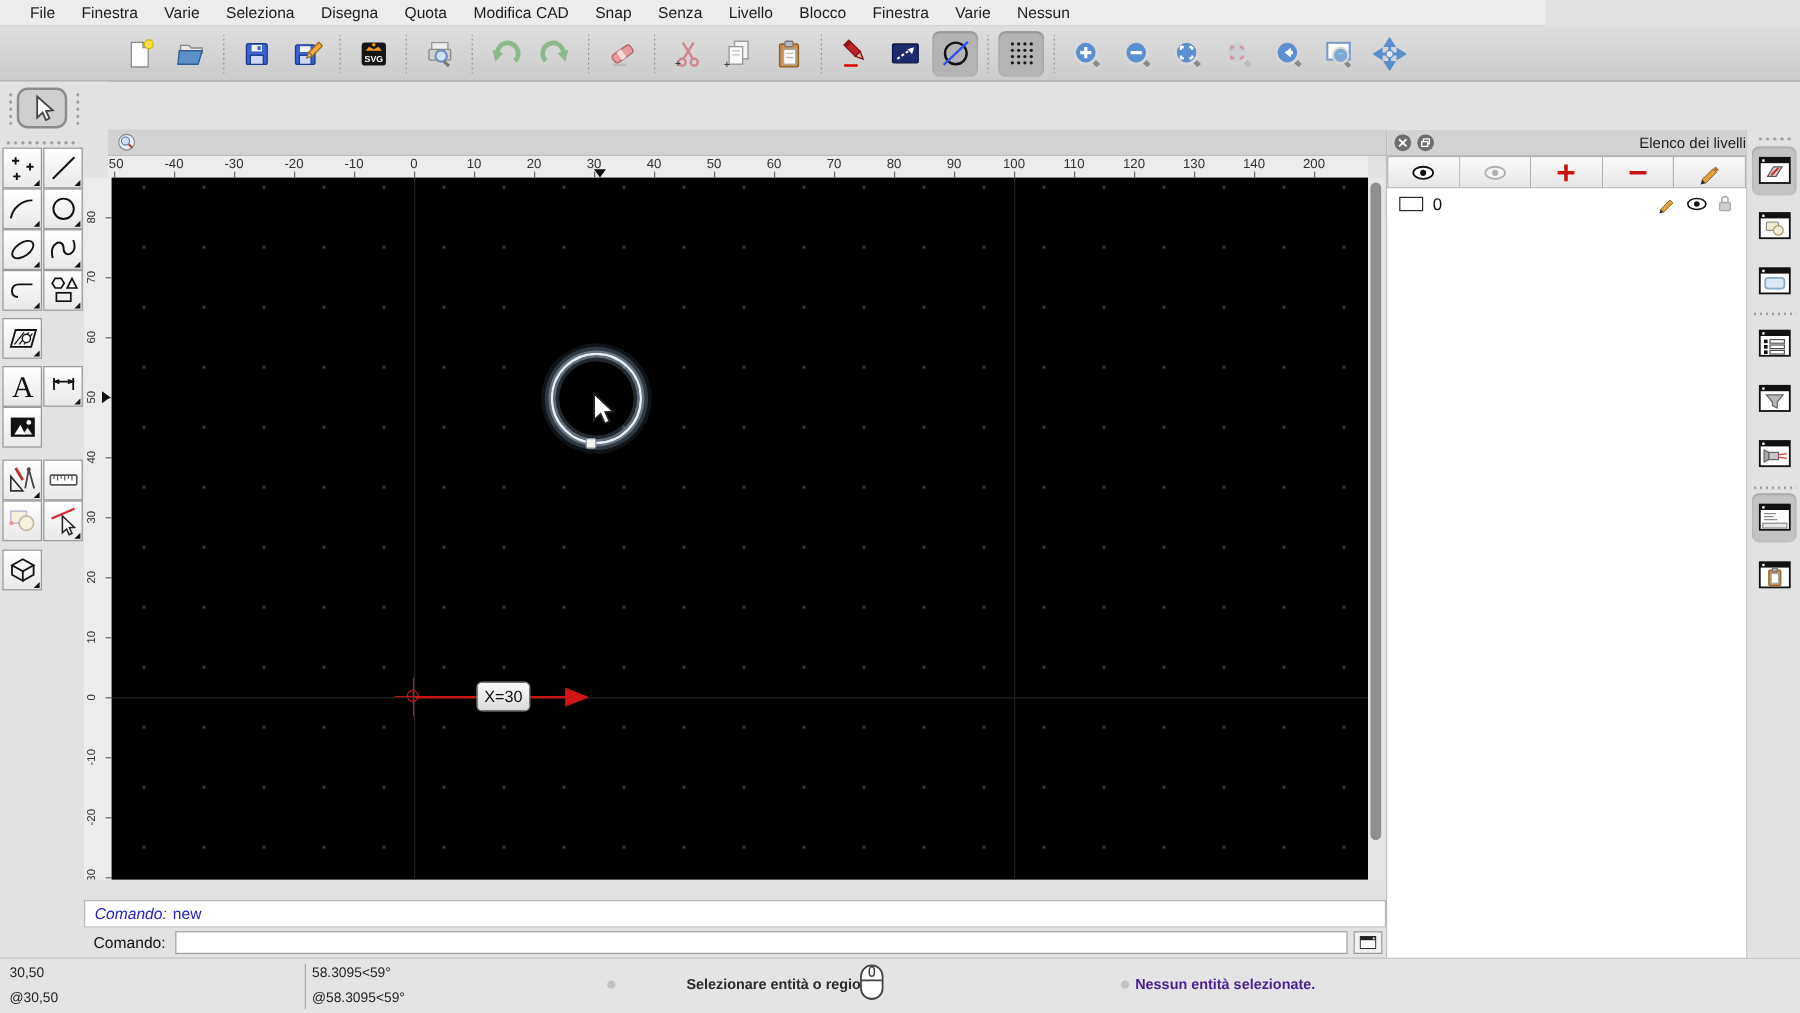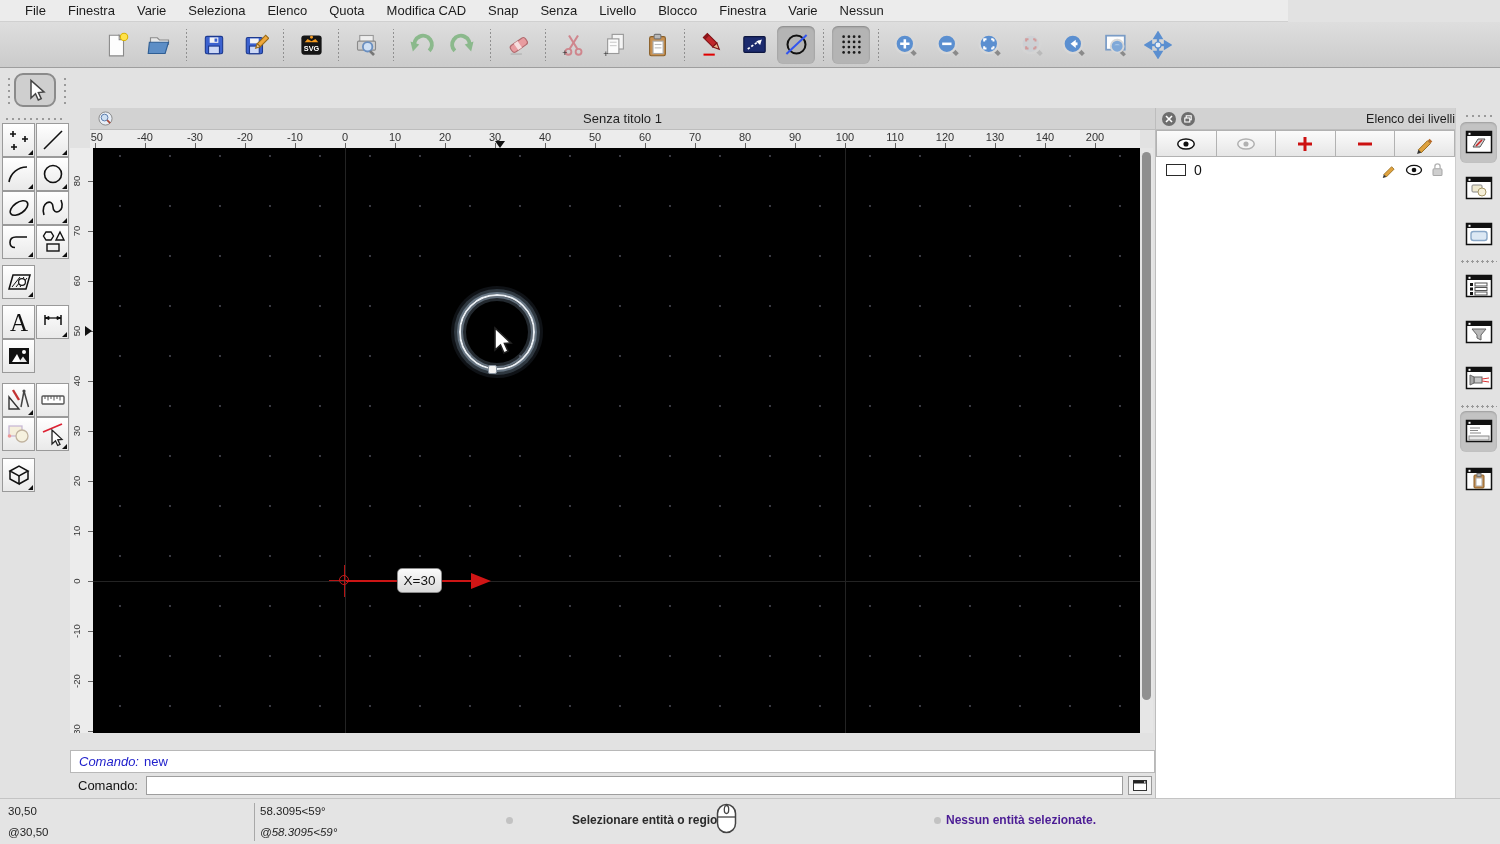--- a/index.html
+++ b/index.html
@@ -80,21 +80,21 @@
   #cmd-row .lbl { font-size:13px; color:#111; margin-left:8px; margin-right:8px; }
   #cmd-input { flex:1; height:19px; border:1px solid #9e9e9e; background:#fff; font-size:12px; padding:0 4px; font-family:"Liberation Sans",sans-serif; }
   #cmd-detach { width:24px; height:19px; margin:0 3px 0 5px; background:#f2f2f2; border:1px solid #999; display:flex; align-items:center; justify-content:center; }
 
   
   #statusbar { position:absolute; left:0; top:798px; width:1500px; height:46px; background:#e4e4e4; border-top:1px solid #c4c4c4; font-size:11.5px; color:#1e1e1e; }
   #coord-abs { position:absolute; left:8px; top:6px; }
   #coord-rel { position:absolute; left:8px; top:27px; }
   #sb-div1 { position:absolute; left:254px; top:4px; width:1px; height:38px; background:#a8a8a8; }
   #polar-abs { position:absolute; left:260px; top:6px; }
-  #polar-rel { position:absolute; left:260px; top:27px;font-style:italic; }
+  #polar-rel { position:absolute; left:260px; top:27px; }
   .sb-dot { position:absolute; width:7px; height:7px; border-radius:50%; background:#c2c2c2; }
   #hint-text { position:absolute; left:572px; top:14px; font-size:12px; font-weight:600; color:#2a2a2a; }
   #mouse-hint { position:absolute; left:716px; top:4px; }
   #sel-status { position:absolute; left:946px; top:14px; font-size:12px; font-weight:600; color:#4c1d95; }
 
   
   #layer-panel { position:absolute; left:1155px; top:108px; width:300px; height:690px; background:#fff; border-left:1px solid #bdbdbd; }
   #layer-header { position:absolute; left:0; top:0; width:100%; height:22px; background:#d2d2d2; border-bottom:1px solid #bdbdbd; }
   #layer-title { position:absolute; width:100%; text-align:right; font-size:12.5px; color:#1e1e1e; line-height:22px; }
   .hdr-circle { position:absolute; top:4px; width:14px; height:14px; border-radius:50%; background:#6e6e6e; display:flex; align-items:center; justify-content:center; }
@@ -118,21 +118,21 @@
 </head>
 <body>
 
 <div id="app">
 
   <div id="menubar">
       <span class="menu-item">File</span>
       <span class="menu-item">Finestra</span>
       <span class="menu-item">Varie</span>
       <span class="menu-item">Seleziona</span>
-      <span class="menu-item">Elenco</span>
+      <span class="menu-item">Disegna</span>
       <span class="menu-item">Quota</span>
       <span class="menu-item">Modifica CAD</span>
       <span class="menu-item">Snap</span>
       <span class="menu-item">Senza</span>
       <span class="menu-item">Livello</span>
       <span class="menu-item">Blocco</span>
       <span class="menu-item">Finestra</span>
       <span class="menu-item">Varie</span>
       <span class="menu-item">Nessun</span>
     </div>
@@ -480,21 +480,20 @@
         <span class="corner"></span>
       </div>
   </div>
 
   <div id="doc-titlebar">
     <svg id="doc-icon" width="15" height="15" viewBox="0 0 16 16">
         <circle cx="8" cy="8" r="7" fill="#e8eef6" stroke="#888"></circle>
         <circle cx="7" cy="7" r="3.6" fill="#cfe0f2" stroke="#5577aa"></circle>
         <line x1="9.8" y1="9.8" x2="13" y2="13" stroke="#aa4433" stroke-width="1.8"></line>
       </svg>
-    <div id="doc-title">Senza titolo 1</div>
   </div>
 
   <div id="h-ruler">
       <div class="htick" style="left: 5px;">
         <span>-50</span>
         <i></i>
       </div>
       <div class="htick" style="left: 55px;">
         <span>-40</span>
         <i></i>

